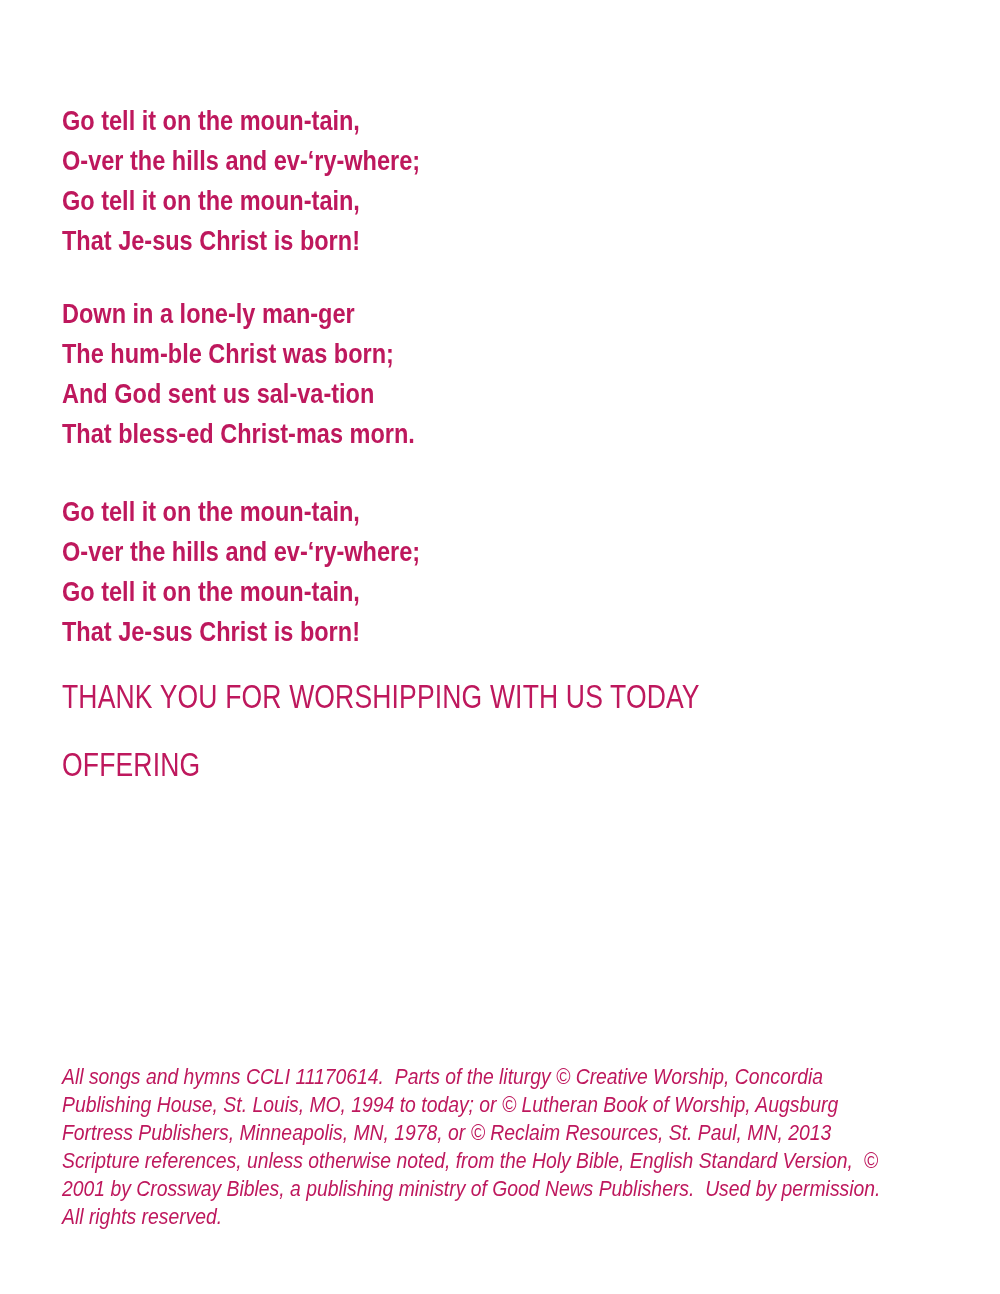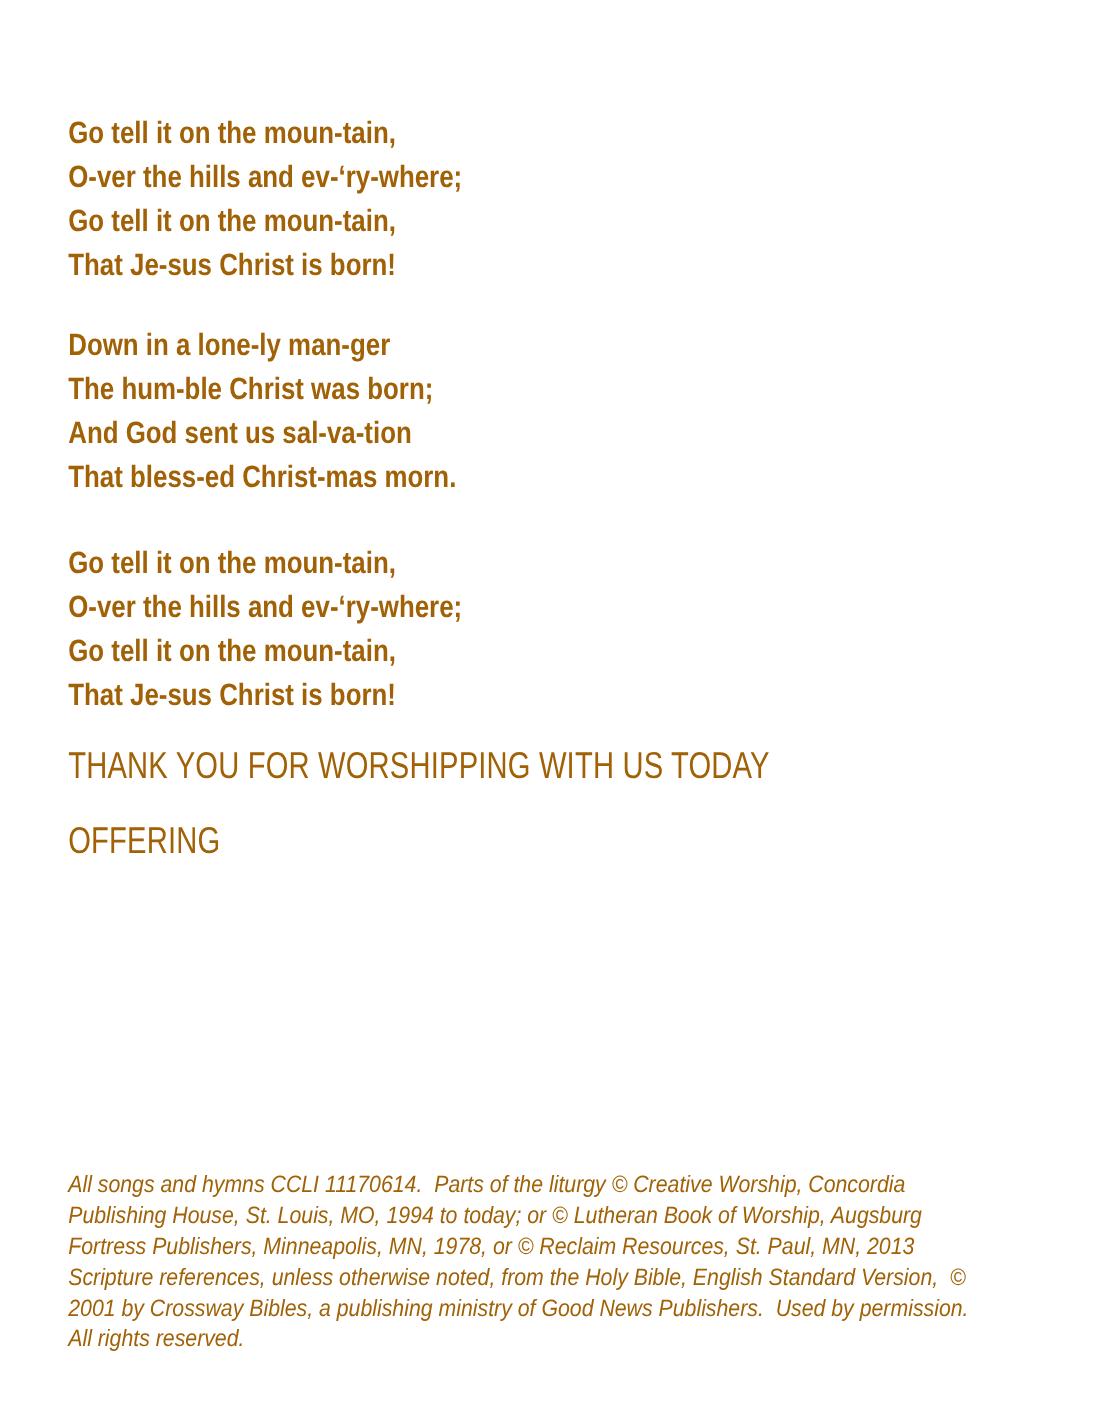--- a/index.html
+++ b/index.html
@@ -7,21 +7,21 @@
     padding: 0;
     background: #ffffff;
   }
   .page {
     position: relative;
     width: 1000px;
     height: 1294px;
     background: #ffffff;
     overflow: hidden;
     font-family: "Liberation Sans", sans-serif;
-    color: #a16207;
+    color: #be185d;
   }
   .abs {
     position: absolute;
     left: 62px;
   }
   .stanza {
     font-weight: 700;
     font-size: 28px;
     line-height: 40px;
     transform: scaleX(0.84);

